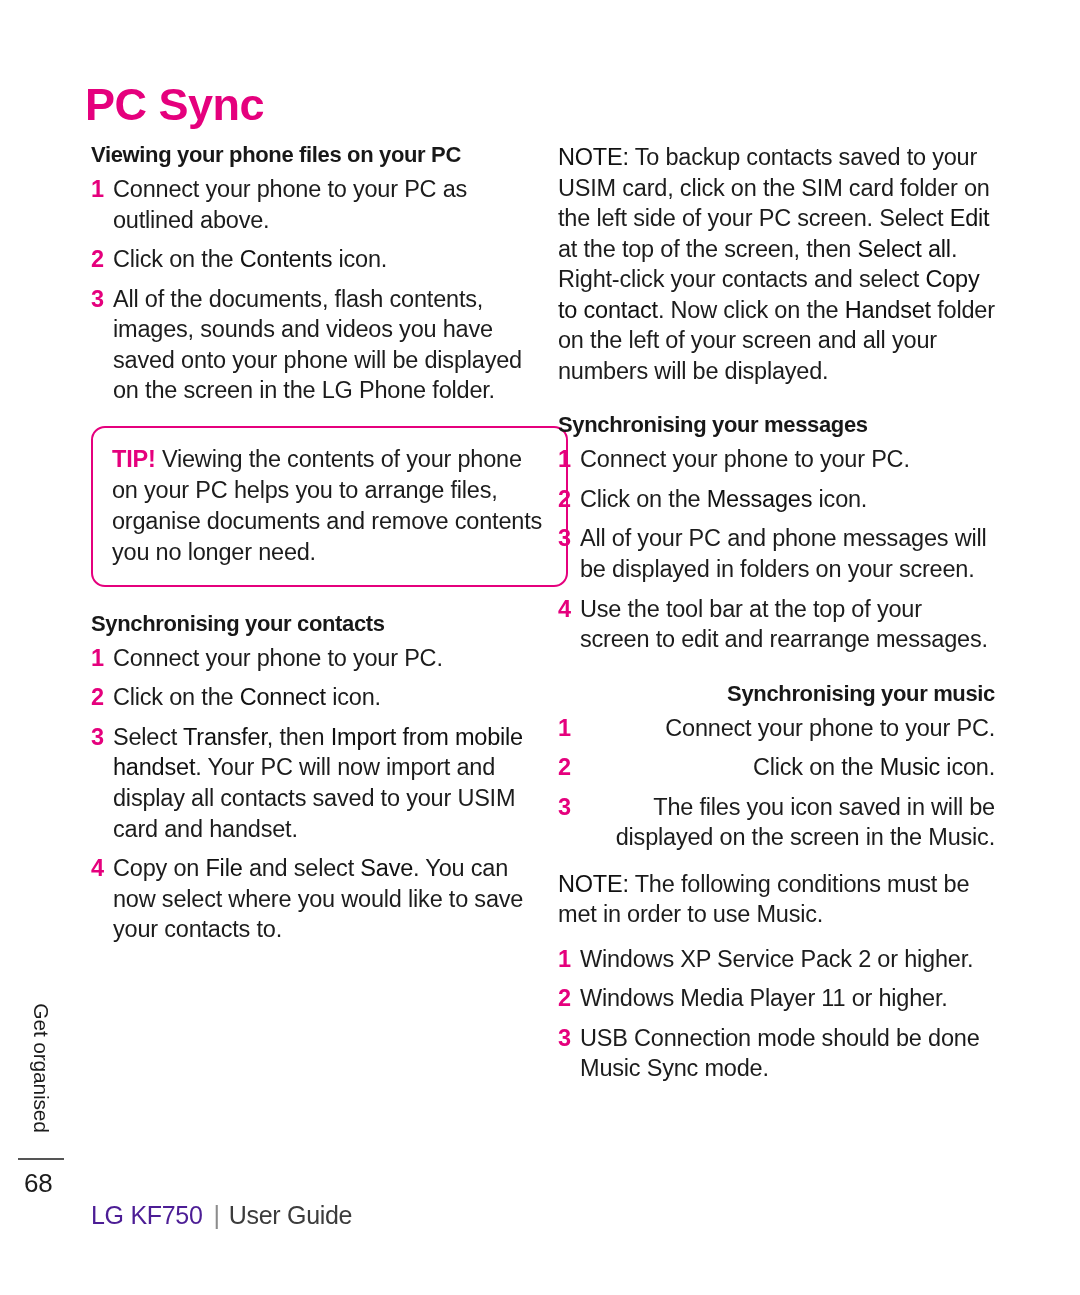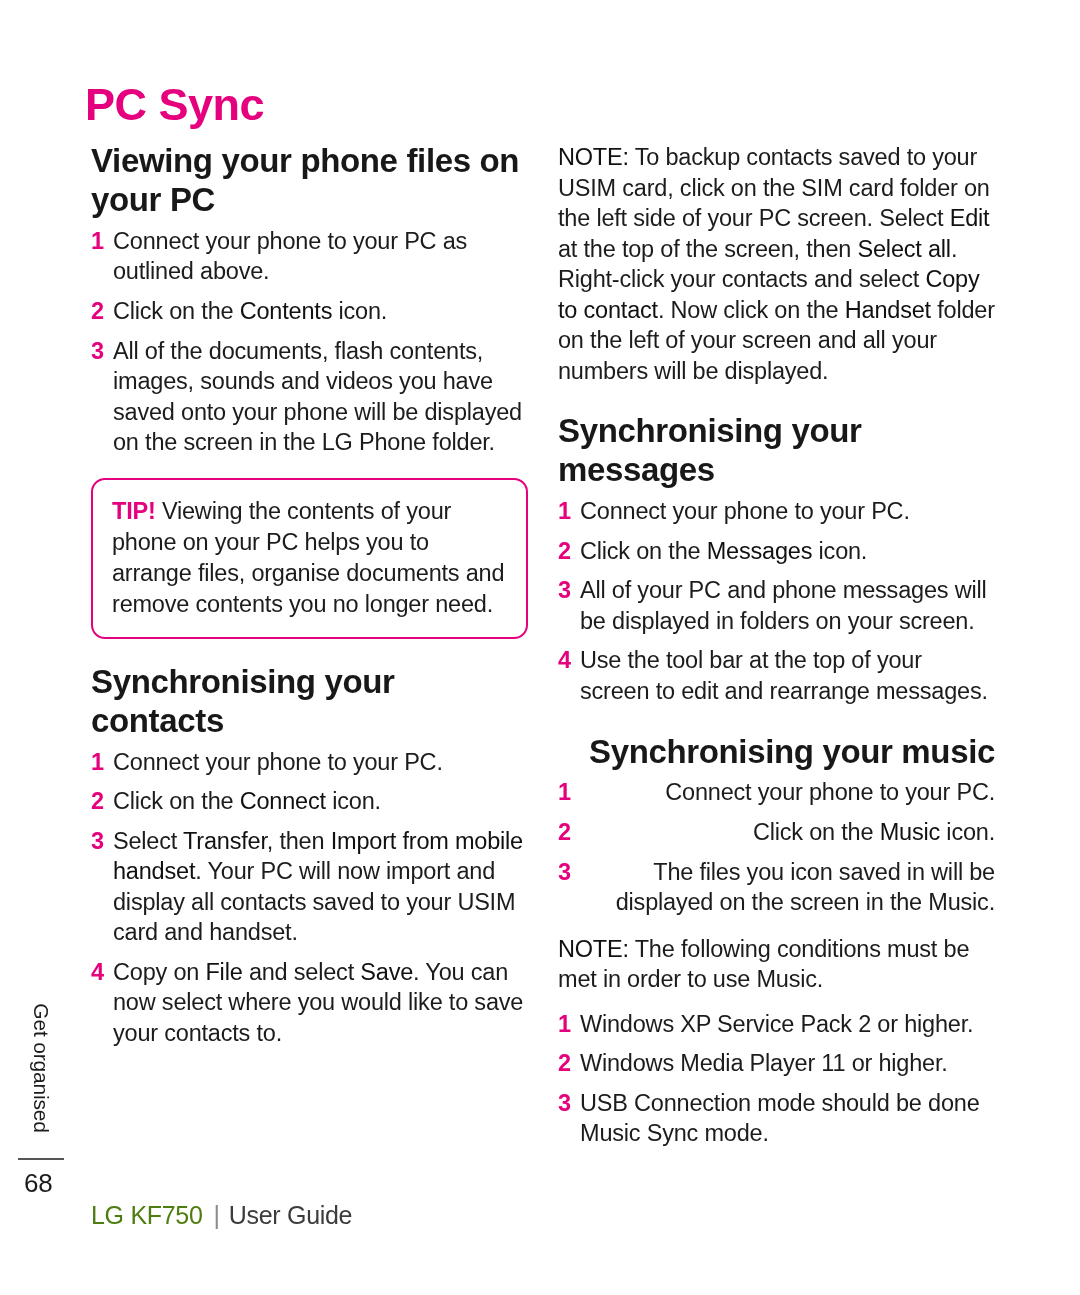--- a/index.html
+++ b/index.html
@@ -34,21 +34,21 @@
     position: absolute;
     top: 142px;
     width: 437px;
   }
   .col-left  { left: 91px; }
   .col-right { left: 558px; }
 
   
   h2.section-heading {
     margin: 0 0 6px 0;
-    font-size: 33px;
+    font-size: 22px;
     font-weight: bold;
     line-height: 1.18;
     letter-spacing: -0.35px;
     color: #181818;
   }
   .section + .section { margin-top: 22px; }
 
   
   ol.steps {
     margin: 0;
@@ -85,21 +85,21 @@
     color: #1c1c1c;
   }
   .section.note-section { margin-top: 16px; }
 
   b, strong { font-weight: normal; color: #111111; }
 
   
   .tip-box {
     box-sizing: border-box;
     margin-top: 20px;
-    width: 437px;
+    width: 477px;
     border: 2px solid #e5007d;
     border-radius: 14px;
     padding: 16px 19px 17px 19px;
     background: #ffffff;
   }
   .tip-box p {
     margin: 0;
     font-size: 23.5px;
     line-height: 1.32;
     letter-spacing: -0.2px;
@@ -151,21 +151,21 @@
     position: absolute;
     left: 91px;
     top: 1203px;
     display: flex;
     align-items: baseline;
     font-size: 25px;
     letter-spacing: -0.3px;
     line-height: 1;
   }
   .footer .brand {
-    color: #4d7c0f;
+    color: #4c1d95;
     font-weight: normal;
   }
   .footer .divider {
     color: #8c8c8c;
     margin: 0 9px 0 11px;
     font-weight: normal;
   }
   .footer .guide {
     color: #3c3c3c;
   }

